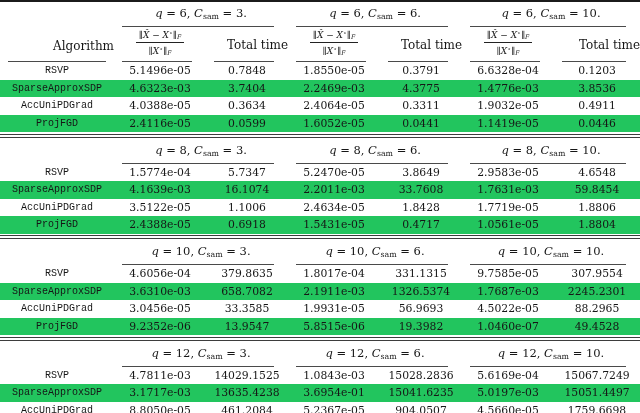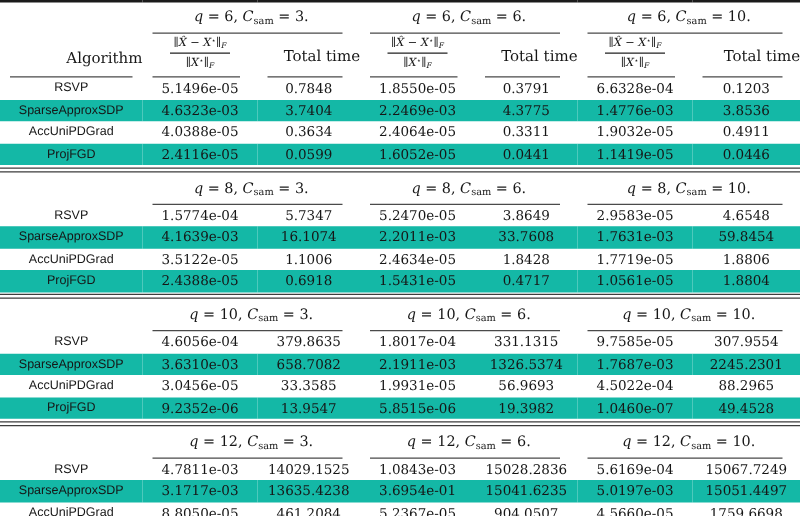--- a/index.html
+++ b/index.html
@@ -57,24 +57,24 @@
   
   .trow-data td {
     font-size: 10.8px;
     line-height: 13px;
     padding: 2px 0 2.5px 0;
     text-align: center;
     vertical-align: middle;
     white-space: nowrap;
   }
   td.alg {
-    font-family: Liberation Sans, sans-serif;
+    font-family: Liberation Mono, monospace;
     font-size: 10px;
   }
-  tr.stripe { background: #14b8a6; }
+  tr.stripe { background: #22c55e; }
 
   
   .cell-sep { padding: 1.5px 0 1px 0; }
   .dbl {
     height: 4px;
     box-sizing: border-box;
     border-top: 1px solid #3d3d3d;
     border-bottom: 1px solid #3d3d3d;
   }
 </style>
@@ -274,21 +274,21 @@
     <td>1326.5374</td>
     <td>1.7687e-03</td>
     <td>2245.2301</td>
   </tr>
   <tr class="trow-data">
     <td class="alg">AccUniPDGrad</td>
     <td>3.0456e-05</td>
     <td>33.3585</td>
     <td>1.9931e-05</td>
     <td>56.9693</td>
-    <td>4.5022e-04</td>
+    <td>4.5022e-05</td>
     <td>88.2965</td>
   </tr>
   <tr class="trow-data stripe">
     <td class="alg">ProjFGD</td>
     <td>9.2352e-06</td>
     <td>13.9547</td>
     <td>5.8515e-06</td>
     <td>19.3982</td>
     <td>1.0460e-07</td>
     <td>49.4528</td>

